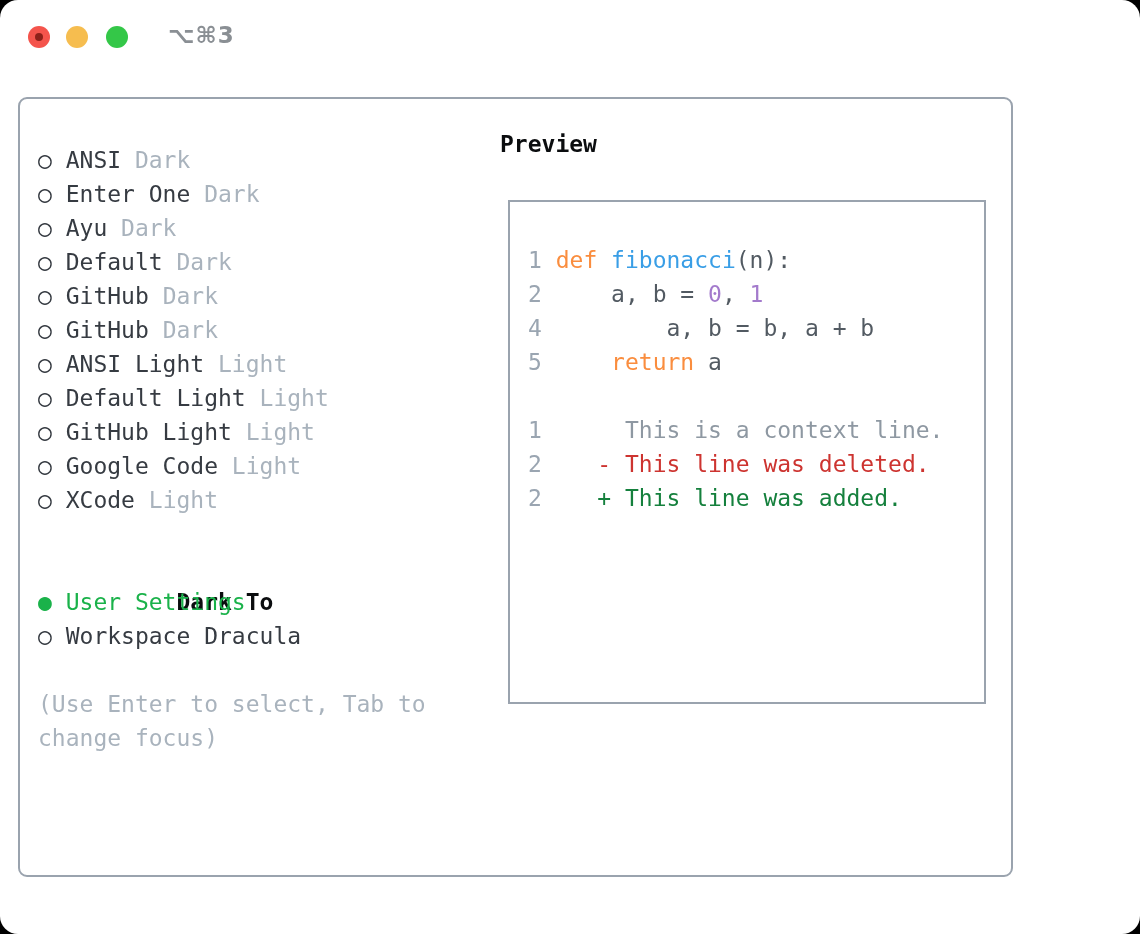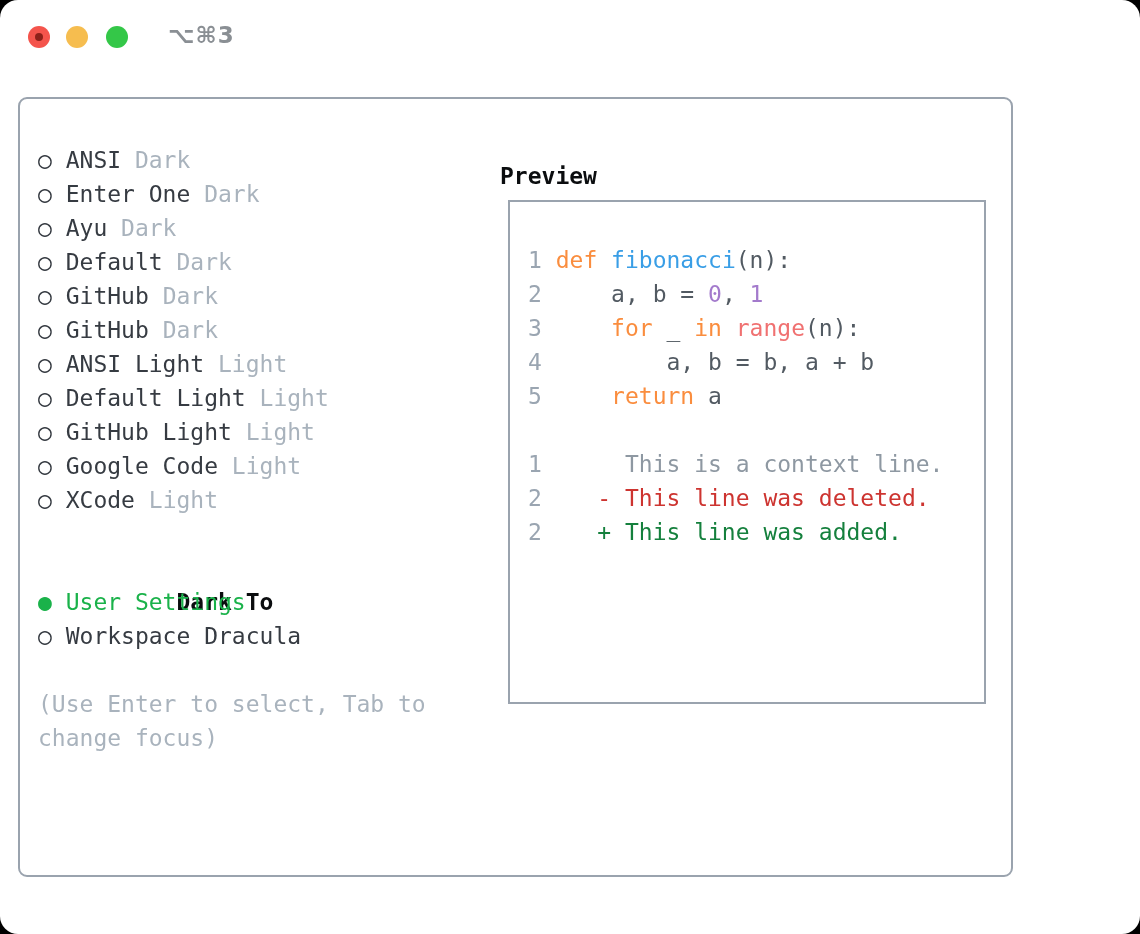--- a/index.html
+++ b/index.html
@@ -23,21 +23,21 @@
          border:2px solid #9aa3ae;border-radius:9px;background:#fff;box-sizing:border-box;}
   .left-col{position:absolute;left:18px;top:44px;font-size:23px;line-height:34px;}
   .row{height:34px;white-space:pre;color:#363b42;}
   .row .bullet{display:inline-block;width:2ch;color:#363b42;}
   .row.selected,.row.selected .bullet{color:#1ab24a;}
   .row .variant{color:#a9b3bd;}
   .row.header{font-weight:bold;color:#0b0d0f;}
   .row.header .prefix{display:inline-block;width:2ch;color:#0b0d0f;}
   .hint{width:446px;color:#a9b3bd;font-size:23px;line-height:34px;}
   
-  .preview-header{position:absolute;left:480px;top:60px;font-size:23px;
+  .preview-header{position:absolute;left:480px;top:28px;font-size:23px;
                   line-height:34px;font-weight:bold;color:#0b0d0f;}
   .preview-box{position:absolute;left:488px;top:101px;width:478px;height:504px;
                border:2px solid #9aa3ae;background:#fff;box-sizing:border-box;
                padding:41px 0 0 18px;overflow:hidden;}
   .codeline{height:34px;line-height:34px;font-size:23px;white-space:pre;}
   .seg-ln{color:#9aa5b1;}   .seg-fg{color:#525a62;}
   .seg-kw{color:#fa8d3e;}   .seg-fn{color:#399ee6;}
   .seg-num{color:#a37acc;}  .seg-call{color:#f07171;}
   .seg-ctx{color:#8e98a2;}  .seg-del{color:#cd3430;}
   .seg-add{color:#15803d;}
@@ -88,21 +88,20 @@
       <div class="row blank"></div>
 
       <div class="hint">(Use Enter to select, Tab to change focus)</div>
     </div>
 
     <div class="preview-header">Preview</div>
 
     <div class="preview-box" id="preview-box">
         <div class="codeline"><span class="seg-ln">1 </span><span class="seg-kw">def</span><span class="seg-fg"> </span><span class="seg-fn">fibonacci</span><span class="seg-fg">(n):</span></div>
         <div class="codeline"><span class="seg-ln">2 </span><span class="seg-fg">    a, b = </span><span class="seg-num">0</span><span class="seg-fg">, </span><span class="seg-num">1</span></div>
-        <div class="codeline"><span class="seg-ln">3 </span><span class="seg-fg">    </span><span class="seg-kw">for</span><span class="seg-fg"> _ </span><span class="seg-kw">in</span><span class="seg-fg"> </span><span class="seg-call">range</span><span class="seg-fg">(n):</span></div>
         <div class="codeline"><span class="seg-ln">4 </span><span class="seg-fg">        a, b = b, a + b</span></div>
         <div class="codeline"><span class="seg-ln">5 </span><span class="seg-fg">    </span><span class="seg-kw">return</span><span class="seg-fg"> a</span></div>
         <div class="codeline"></div>
         <div class="codeline"><span class="seg-ln">1 </span><span class="seg-ctx">     This is a context line.</span></div>
         <div class="codeline"><span class="seg-ln">2 </span><span class="seg-del">   - This line was deleted.</span></div>
         <div class="codeline"><span class="seg-ln">2 </span><span class="seg-add">   + This line was added.</span></div>
       </div>
 
   </div>
 </div>

